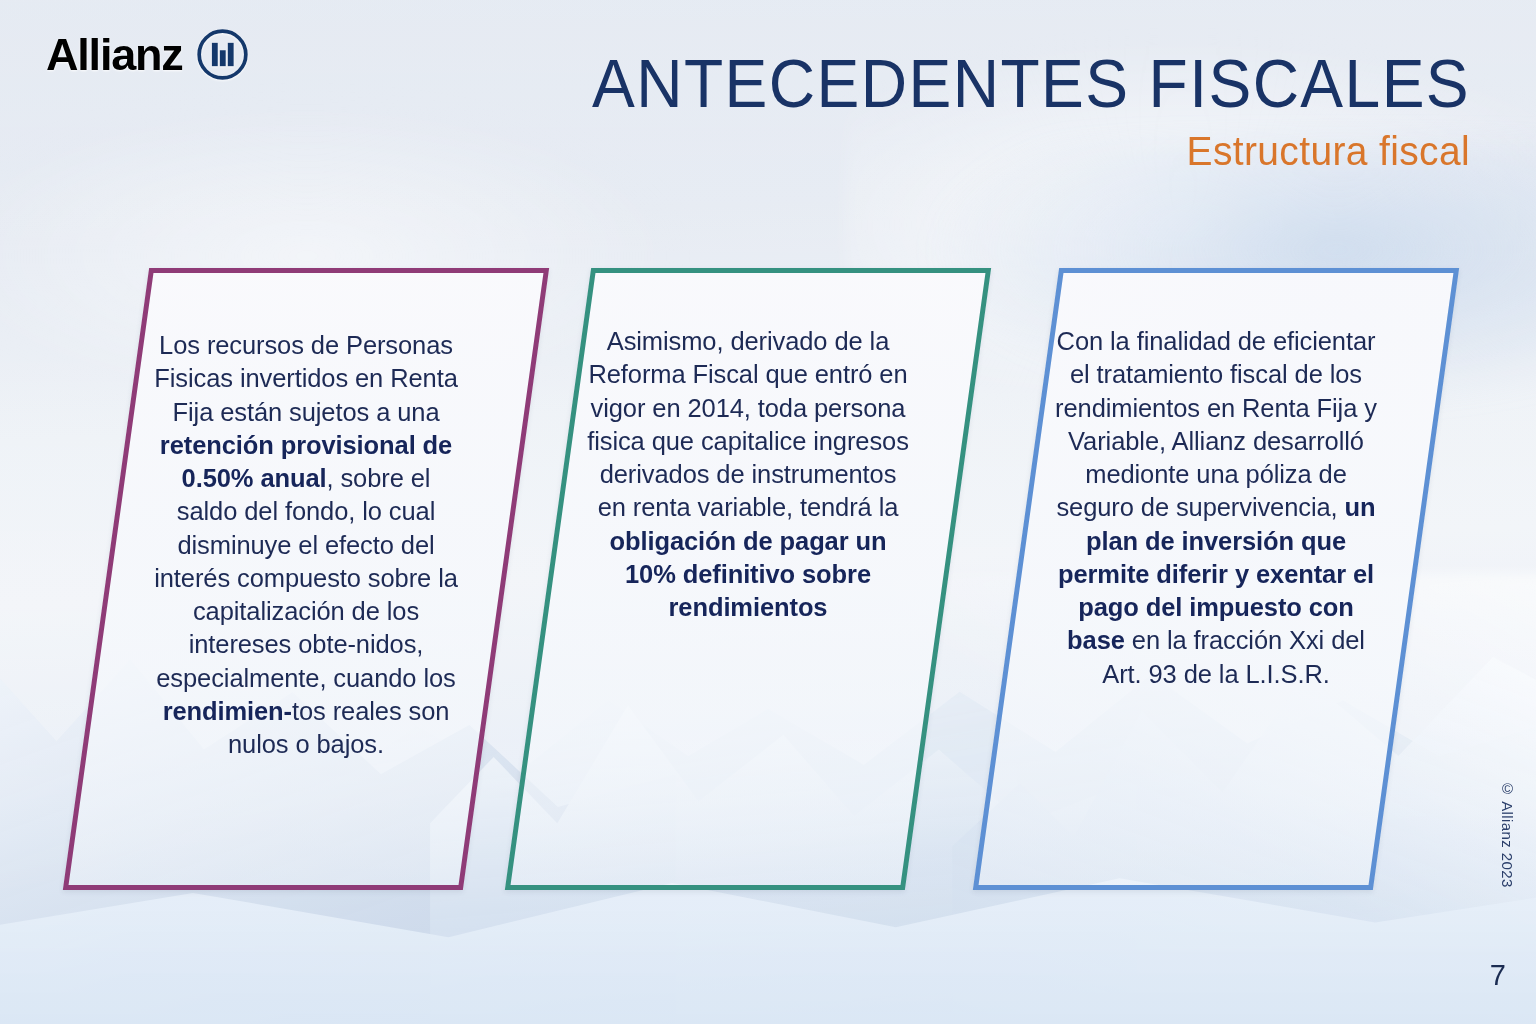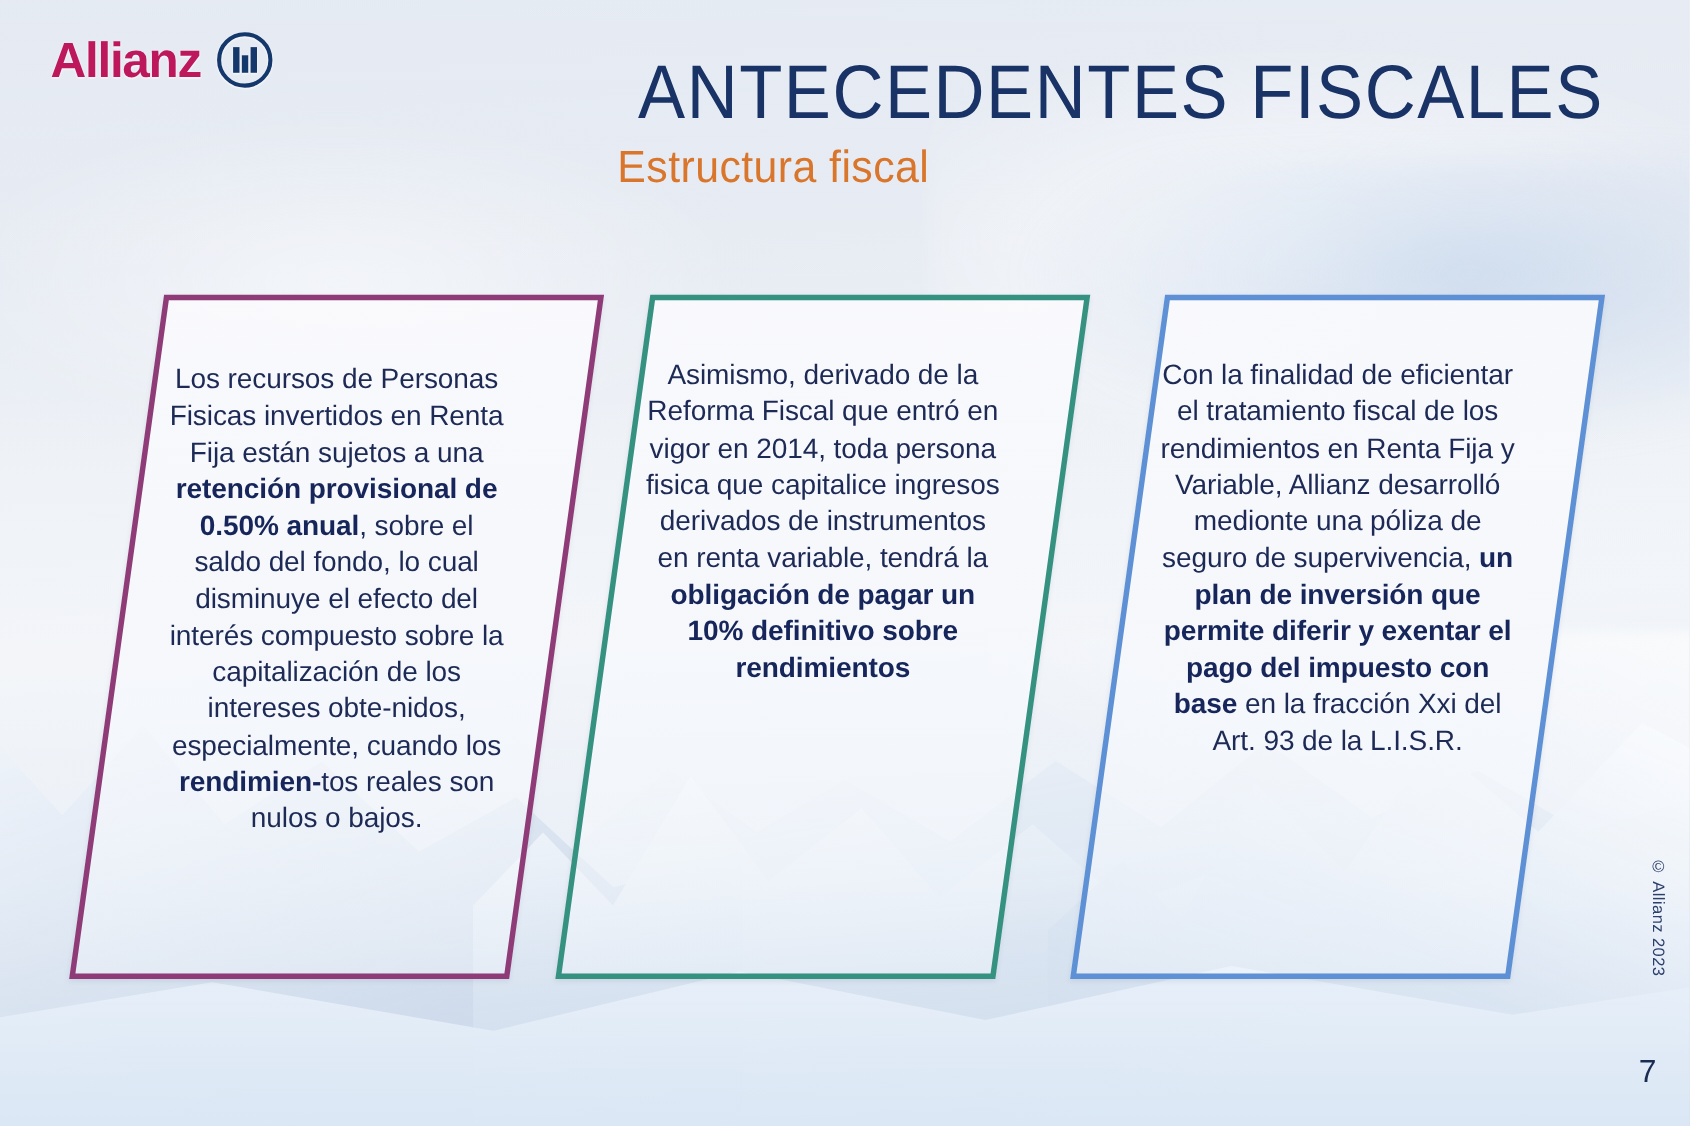--- a/index.html
+++ b/index.html
@@ -90,26 +90,27 @@
   .logo {
     position: absolute; left: 46px; top: 28px;
     display: flex; align-items: center; gap: 13px;
     filter: drop-shadow(0 1px 1px rgba(255,255,255,.85));
   }
   .logo-word {
     font-family: "Liberation Sans", sans-serif;
     font-weight: 700;
     font-size: 45px;
     letter-spacing: -1.2px;
-    color: #be185d;
+    color: #000000;
   }
   .logo-mark { width: 53px; height: 53px; display: block; }
 
   .title-block {
-    position: absolute; right: 78px; top: 48px;
+    position: absolute; right: 66px; top: 48px;
+    text-align: right;
   }
   .slide-title {
     font-family: "Liberation Sans Narrow", "Liberation Sans", sans-serif;
     font-size: 69px;
     font-weight: 400;
     letter-spacing: 1.5px;
     color: #193366;
     line-height: 1.04;
     transform: scaleX(.93);
     transform-origin: right center;

